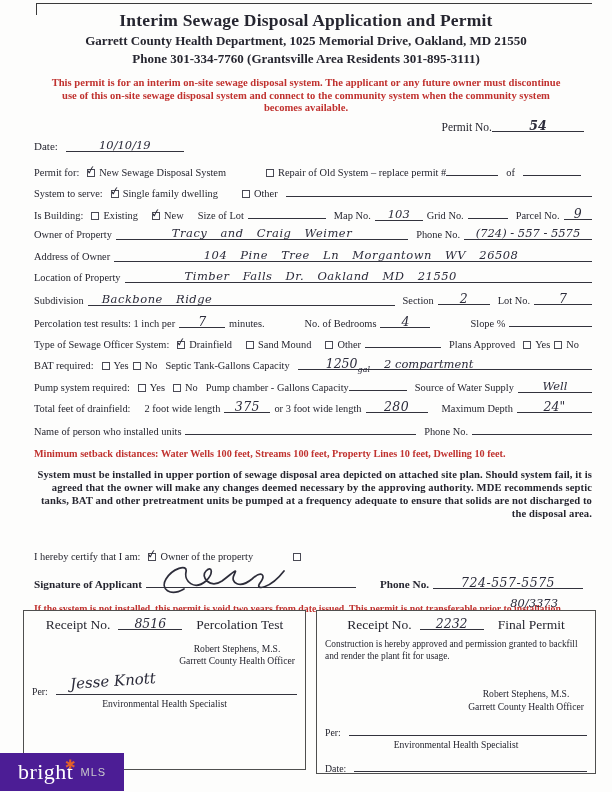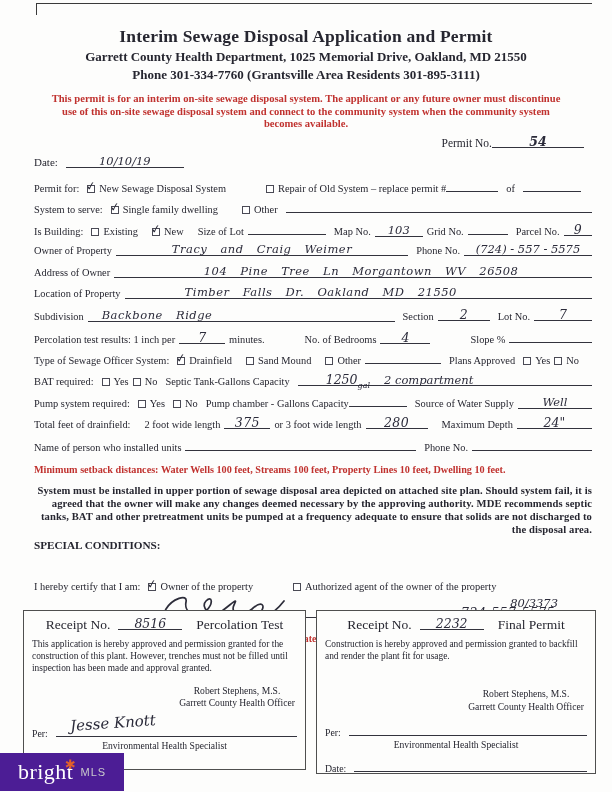--- a/index.html
+++ b/index.html
@@ -6,21 +6,21 @@
   html,body { background:#e8e8e8; }
   .page {
     position:relative; width:612px; height:792px; margin:0 auto;
     background:#fdfdfc; overflow:hidden;
     font-family:"Liberation Serif","DejaVu Serif",serif;
     color:#262630;
   }
   .scanline-top { position:absolute; top:3px; left:36px; width:556px; height:1px; background:#3a3a3a; }
   .scanline-tick { position:absolute; top:3px; left:36px; width:1px; height:12px; background:#3a3a3a; }
 
-  .header { text-align:center; padding-top:26px; }
+  .header { text-align:center; padding-top:10px; }
   .title { font-size:17.5px; font-weight:bold; letter-spacing:.2px; }
   .hline { font-size:13px; font-weight:bold; margin-top:2px; }
 
   .notice {
     margin:10px 44px 0 44px; text-align:center;
     color:#c0322f; font-weight:bold; font-size:10.6px; line-height:1.18;
   }
 
   .form-body { padding:0 20px 0 34px; }
   .row { display:flex; align-items:baseline; white-space:nowrap; font-size:10.4px; height:21.6px; }
@@ -290,30 +290,28 @@
       <span class="bl grow"></span>
         <span class="gap8"></span>
       <span>Phone No.</span>
         <span class="gap4"></span>
       <span class="bl" style="width:120px;"></span>
     </div>
 
     <div class="red-line">Minimum setback distances: Water Wells 100 feet, Streams 100 feet, Property Lines 10 feet, Dwelling 10 feet.</div>
 
     <div class="para">System must be installed in upper portion of sewage disposal area depicted on attached site plan.  Should system fail, it is agreed that the owner will make any changes deemed necessary by the approving authority.  MDE recommends septic tanks, BAT and other pretreatment units be pumped at a frequency adequate to ensure that solids are not discharged to the disposal area.</div>
-    <div class="special">SPECIAL CONDITIONS:</div>
 
     <div class="row certify-row">
       <span>I hereby certify that I am:</span>
         <span class="gap8"></span>
       <span class="cb checked"></span>
       <span>Owner of the property</span>
         <span class="gap40"></span>
       <span class="cb"></span>
-      <span>Authorized agent of the owner of the property</span>
     </div>
 
     <div class="row sig-row">
       <span class="b">Signature of Applicant</span>
         <span class="gap4"></span>
       <span class="bl" style="width:210px;"></span>
       <svg class="sig-svg" width="190" height="40" viewBox="0 0 190 40">
         <path d="M30 30 C 16 38, 6 30, 12 20 C 18 10, 34 4, 32 13 C 30 22, 40 32, 52 22 C 60 14, 58 6, 52 12 C 46 18, 56 30, 68 22 C 80 13, 84 8, 80 16 C 76 24, 86 30, 98 20 C 108 11, 112 16, 106 24 C 100 32, 116 30, 130 12" stroke="#2d2d3a" stroke-width="1.7" fill="none" stroke-linecap="round"></path>
       </svg>
       <span class="gap24"></span>
@@ -328,21 +326,20 @@
   <div class="annotation"><span class="hw">80/3373</span></div>
 
   <div class="rbox left">
     <div class="rbox-head">
       <span>Receipt No.</span>
         <span class="gap8"></span>
       <span class="bl" style="width:64px;"><span class="hw big">8516</span></span>
         <span class="gap14"></span>
       <span>Percolation Test</span>
     </div>
-    <div class="rbox-body">This application is hereby approved and permission granted for the construction of this plant.  However, trenches must not be filled until inspection has been made and approval granted.</div>
     <div class="officer">
       <div>Robert Stephens, M.S.</div>
       <div>Garrett County Health Officer</div>
     </div>
     <div class="per-row">
       <span>Per:</span>
         <span class="gap8"></span>
       <span class="bl grow"></span>
       <span class="script">Jesse Knott</span>
     </div>

